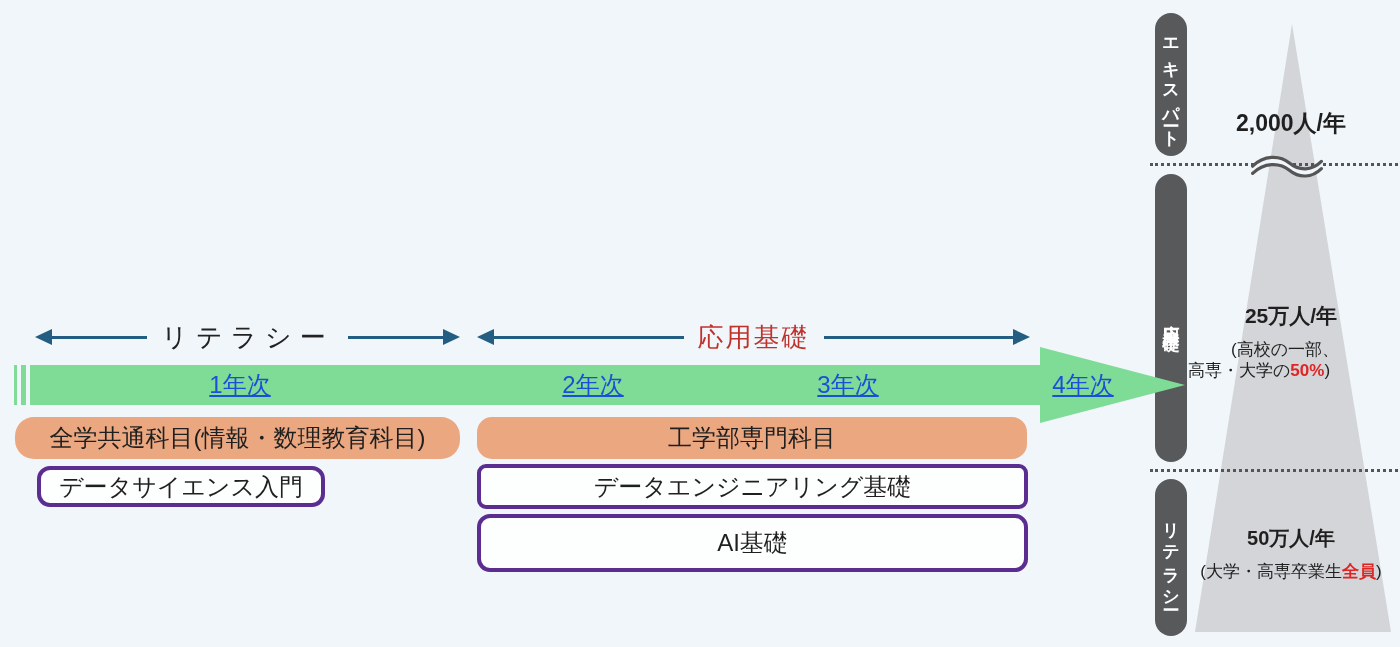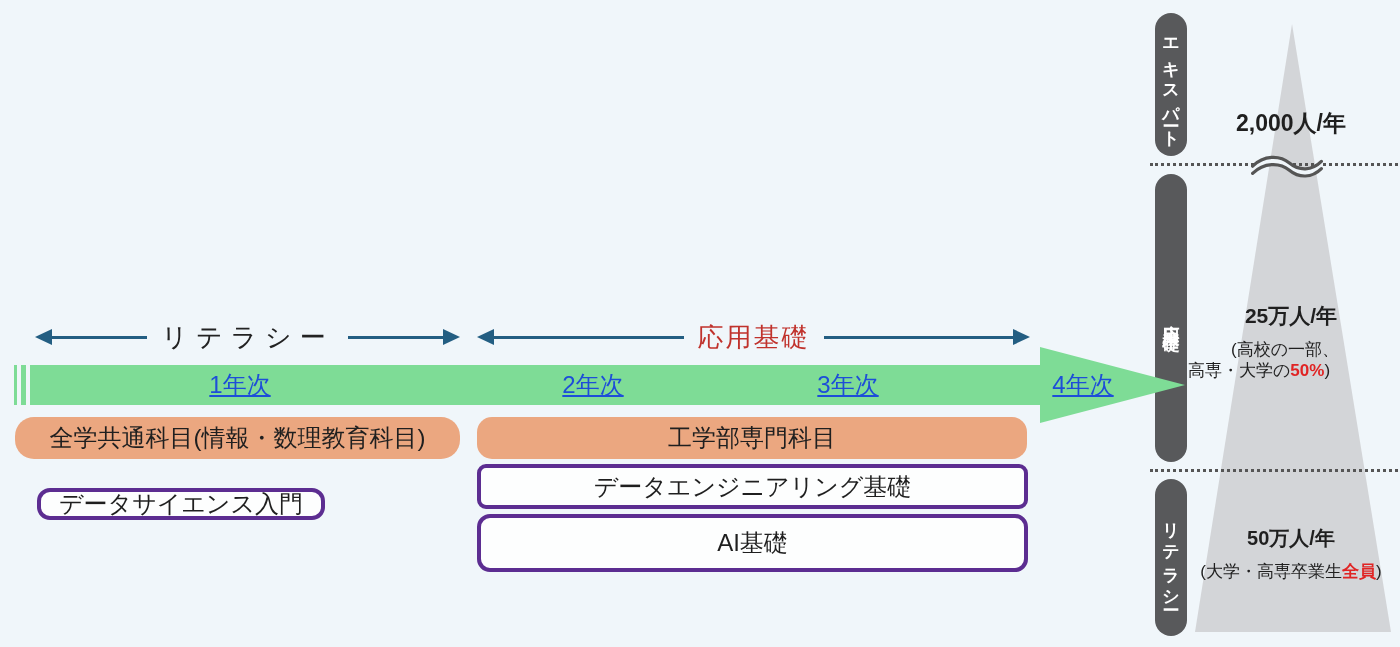--- a/index.html
+++ b/index.html
@@ -63,21 +63,21 @@
   }
   .obox.left{left:15px;width:445px;border-radius:19px;}
   .obox.right{left:477px;width:550px;border-radius:15px;}
 
   
   .pbox{
     position:absolute;background:#fdfefe;border:4px solid #5c2d91;border-radius:13px;
     display:flex;align-items:center;justify-content:center;
     font-size:24px;white-space:nowrap;box-sizing:border-box;
   }
-  .pbox.ds{left:37px;top:488px;width:288px;height:32px;text-align:right;}
+  .pbox.ds{left:37px;top:466px;width:288px;height:41px;text-align:right;}
   .pbox.de{left:477px;top:464px;width:551px;height:45px;border-radius:9px;}
   .pbox.ai{left:477px;top:514px;width:551px;height:58px;}
 
   
   .pyramid{
     position:absolute;left:1195px;top:24px;width:196px;height:608px;
     background:#d3d5d8;
     clip-path:polygon(49.5% 0,100% 100%,0 100%);
     z-index:1;
   }

